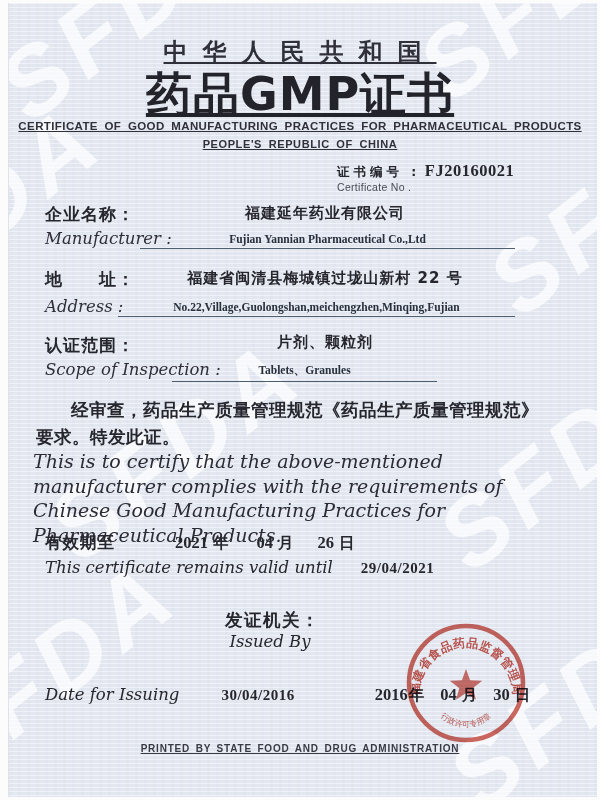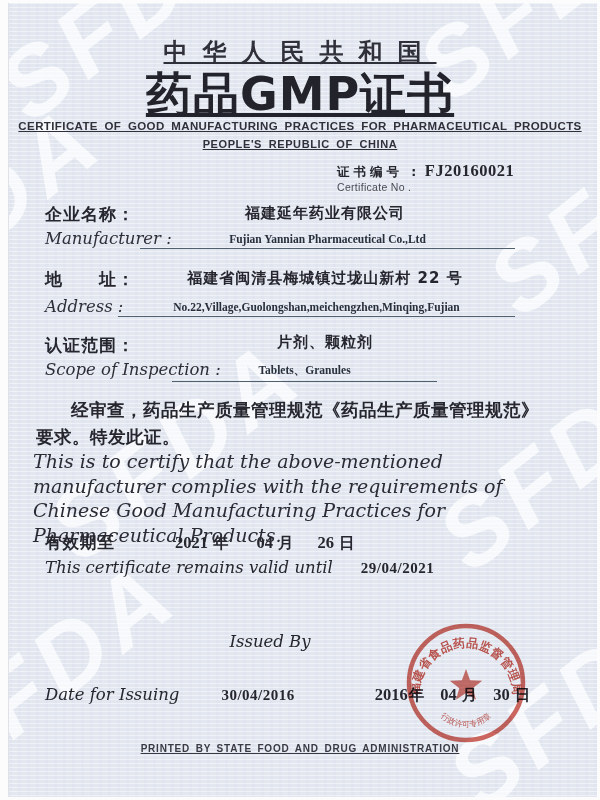--- a/index.html
+++ b/index.html
@@ -121,20 +121,21 @@
       <span class="v-num" style="margin-left:28px;">04</span>
       <span class="zh v-unit">月</span>
       <span class="v-num" style="margin-left:24px;">26</span>
       <span class="zh v-unit">日</span>
     </div>
     <div class="abs vrow" style="left:45px;top:558px;">
       <span class="valid-en-lab">This certificate remains valid until</span>
       <span class="date-serif" style="margin-left:28px;">29/04/2021</span>
     </div>
 
+    <div class="abs zh issuer-zh">发证机关：</div>
     <div class="abs issuer-en">Issued By</div>
 
     <div class="abs vrow" style="left:45px;top:685px;">
       <span class="valid-en-lab">Date for Issuing</span>
       <span class="date-serif" style="margin-left:42px;">30/04/2016</span>
       <span class="v-num" style="margin-left:80px;">2016</span>
       <span class="zh v-unit" style="margin-left:1px;">年</span>
       <span class="v-num" style="margin-left:16px;">04</span>
       <span class="zh v-unit">月</span>
       <span class="v-num" style="margin-left:16px;">30</span>

